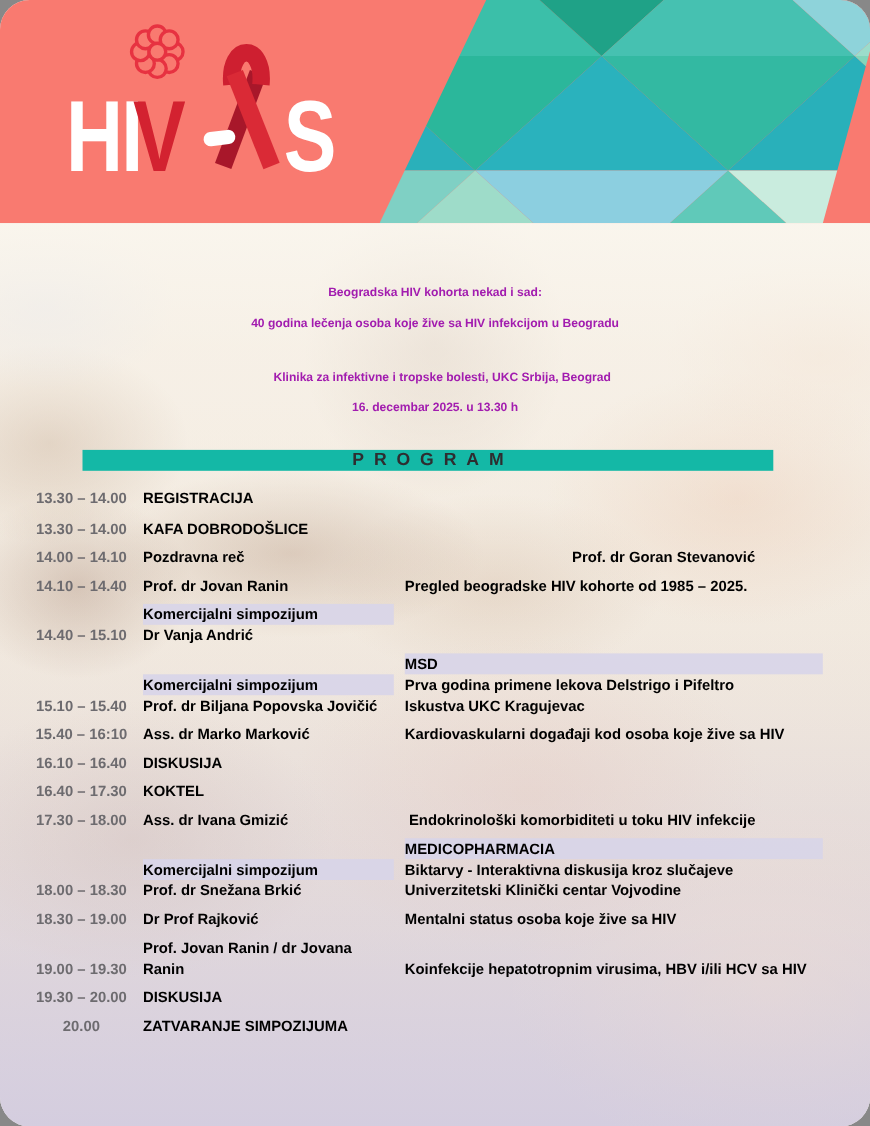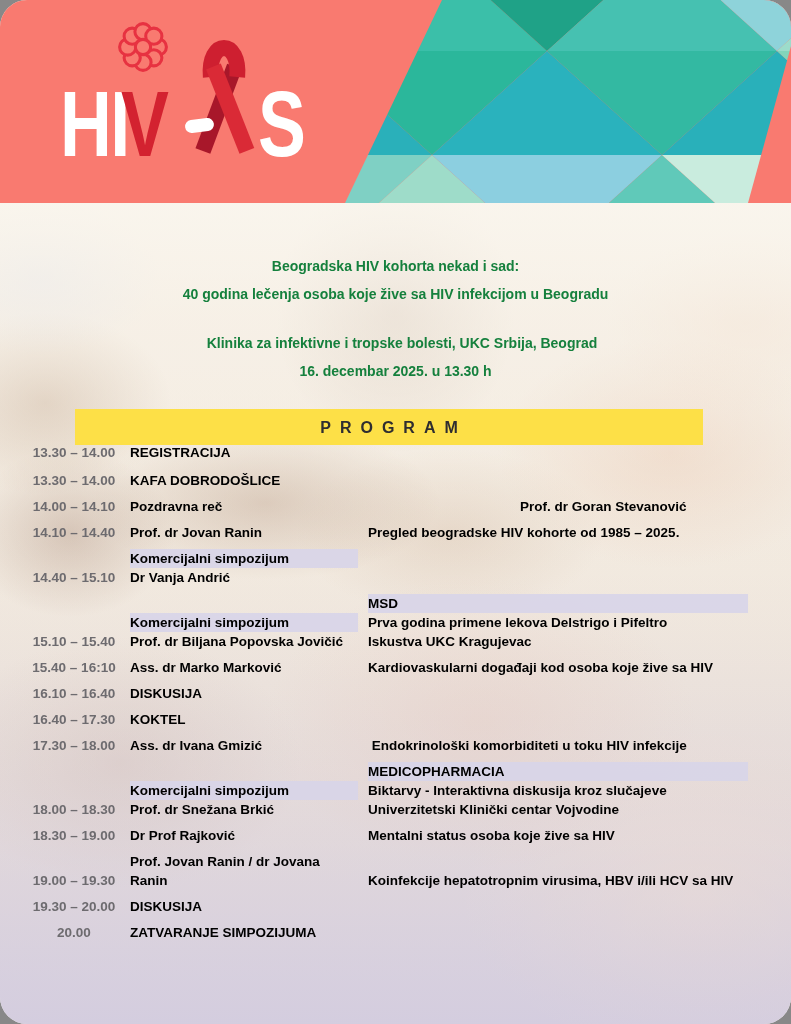--- a/index.html
+++ b/index.html
@@ -43,27 +43,27 @@
       radial-gradient(ellipse 240px 160px at 670px 250px, rgba(233,196,171,.50), rgba(233,196,171,0) 72%),
       radial-gradient(ellipse 200px 130px at 745px 120px, rgba(240,214,194,.45), rgba(240,214,194,0) 70%),
       radial-gradient(ellipse 300px 200px at 480px 520px, rgba(228,198,188,.45), rgba(228,198,188,0) 72%),
       radial-gradient(ellipse 260px 180px at 120px 560px, rgba(190,165,160,.30), rgba(190,165,160,0) 70%),
       radial-gradient(ellipse 320px 220px at 700px 690px, rgba(243,224,209,.6), rgba(243,224,209,0) 75%),
       linear-gradient(180deg,#f6f0e6 0%,#f1e9de 45%,#e6dcd8 70%,#d6cfdf 100%);
   }
   
   .titles{
     position:absolute;top:49px;left:0;right:0;text-align:center;
-    font-weight:bold;font-size:14px;line-height:28px;color:#15803d;
+    font-weight:bold;font-size:11px;line-height:28px;color:#a21caf;
   }
   .titles .para2{margin-top:21px;padding-left:13px;}
   
   .program-bar{
-    position:absolute;top:206px;left:75px;width:628px;height:36px;
-    background:#fde047;display:flex;align-items:center;justify-content:center;
+    position:absolute;top:206px;left:75px;width:628px;height:19px;
+    background:#14b8a6;display:flex;align-items:center;justify-content:center;
   }
   .program-bar span{
     font-weight:bold;font-size:16px;color:#2e2d30;
     letter-spacing:9px;padding-left:9px;line-height:21px;
   }
   
   .schedule{position:absolute;top:240px;left:28px;right:0;}
   .row{display:flex;align-items:flex-end;margin-bottom:7px;}
   .row.gap-before{margin-top:9px;}
   .time{

